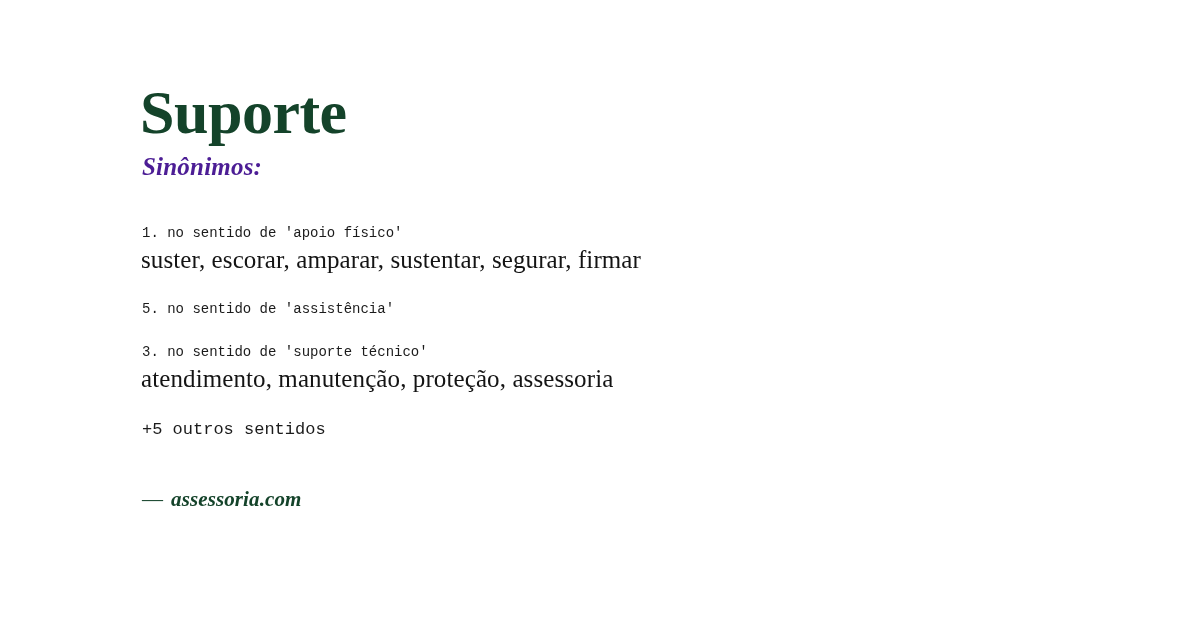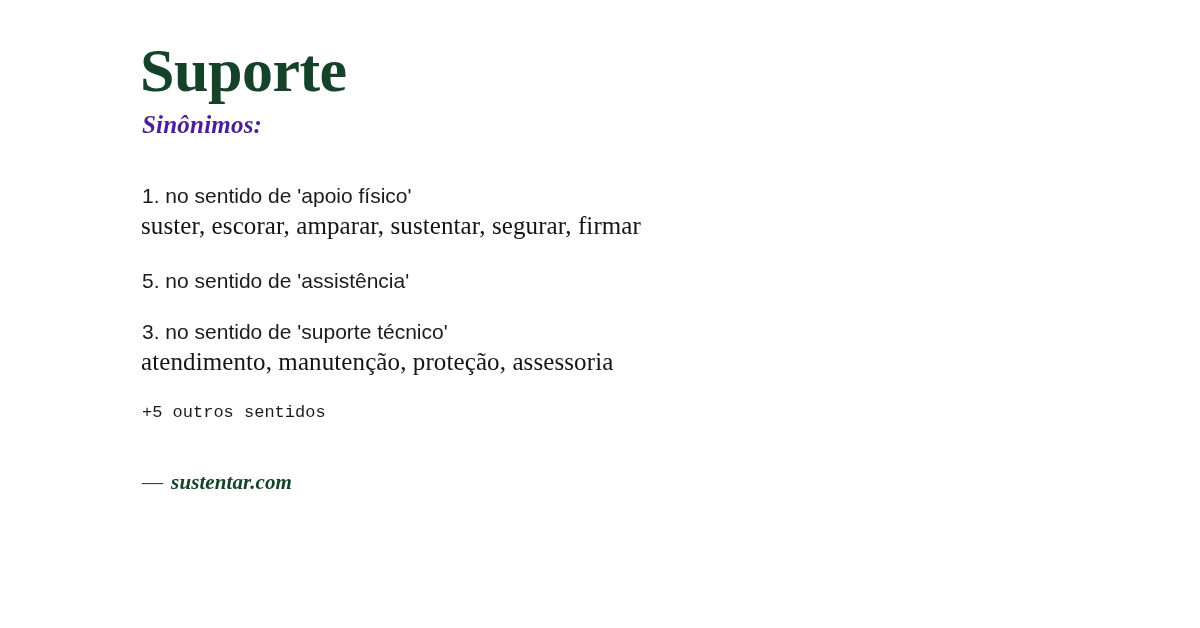--- a/index.html
+++ b/index.html
@@ -13,21 +13,21 @@
     background: #ffffff;
     font-family: "Liberation Serif", "DejaVu Serif", serif;
     color: #111111;
     overflow: hidden;
   }
   .page {
     position: relative;
     width: 1200px;
     height: 628px;
     box-sizing: border-box;
-    padding: 32px 60px 0 140px;
+    padding: 74px 60px 0 140px;
   }
   .headword {
     font-family: "Liberation Serif", "DejaVu Serif", serif;
     font-size: 62px;
     font-weight: bold;
     line-height: 1.05;
     color: #14432a;
     letter-spacing: -0.5px;
     margin: 0;
     padding-top: 6px;
@@ -41,22 +41,22 @@
     margin: 8px 0 0 2px;
     letter-spacing: 0.2px;
   }
   .senses {
     margin-top: 44px;
   }
   .sense {
     margin-bottom: 26px;
   }
   .sense-label {
-    font-family: Liberation Sans, sans-serif;
-    font-size: 21px;
+    font-family: Liberation Mono, monospace;
+    font-size: 14px;
     color: #1b1b1b;
     margin: 0 0 2px 2px;
     line-height: 1.2;
   }
   .sense-synonyms {
     font-family: "Liberation Serif", "DejaVu Serif", serif;
     font-size: 25px;
     color: #141414;
     line-height: 1.25;
     margin: 0 0 0 1px;
@@ -106,16 +106,16 @@
     <div class="sense">
       <div class="sense-label">3. no sentido de 'suporte técnico'</div>
       <div class="sense-synonyms">atendimento, manutenção, proteção, assessoria</div>
     </div>
 
   </div>
 
   <div class="more-senses">+5 outros sentidos</div>
 
   <div class="source">
-    <span class="dash">—</span><span>sustentar.com</span>
+    <span class="dash">—</span><span>assessoria.com</span>
   </div>
 
 </div>
 
 </body></html>

